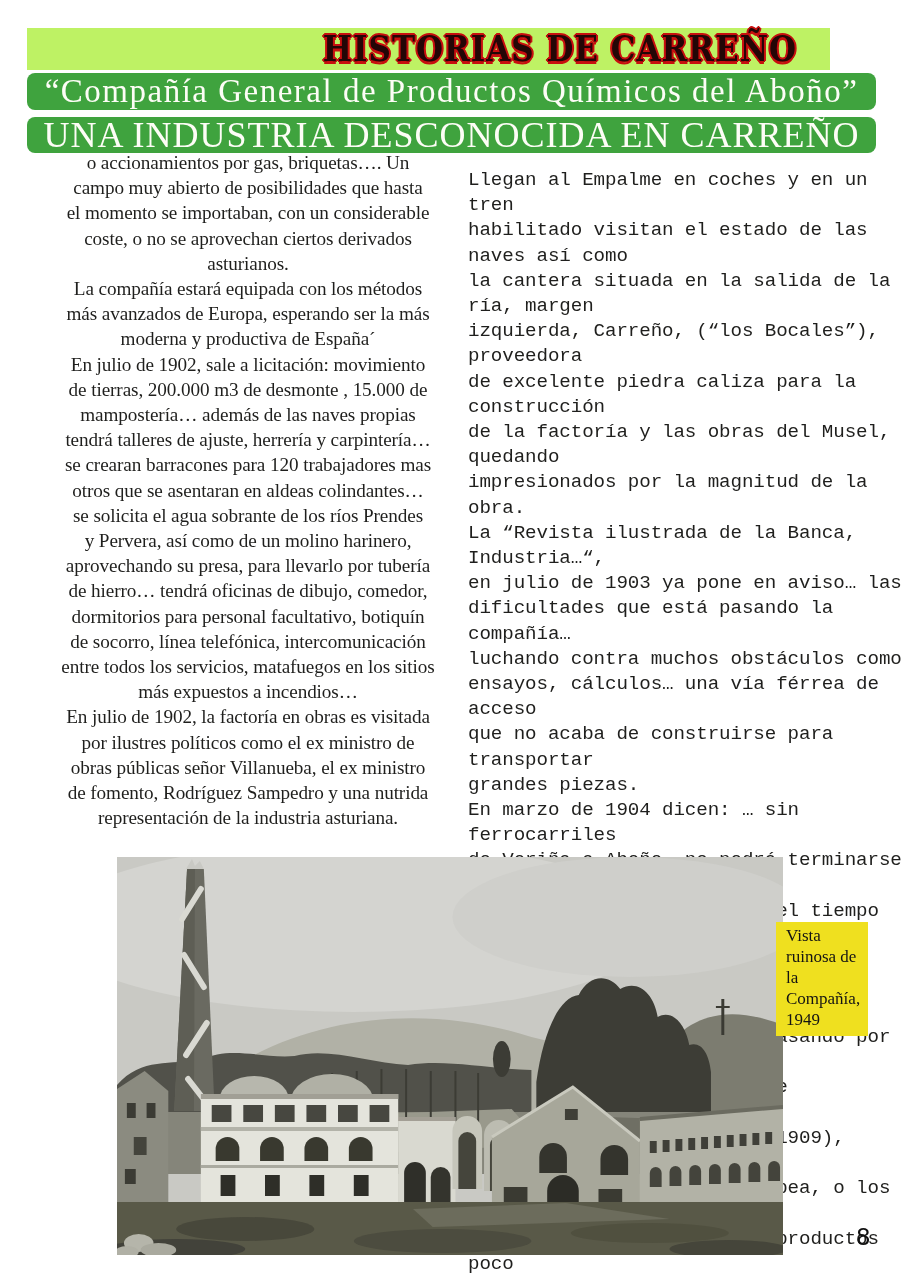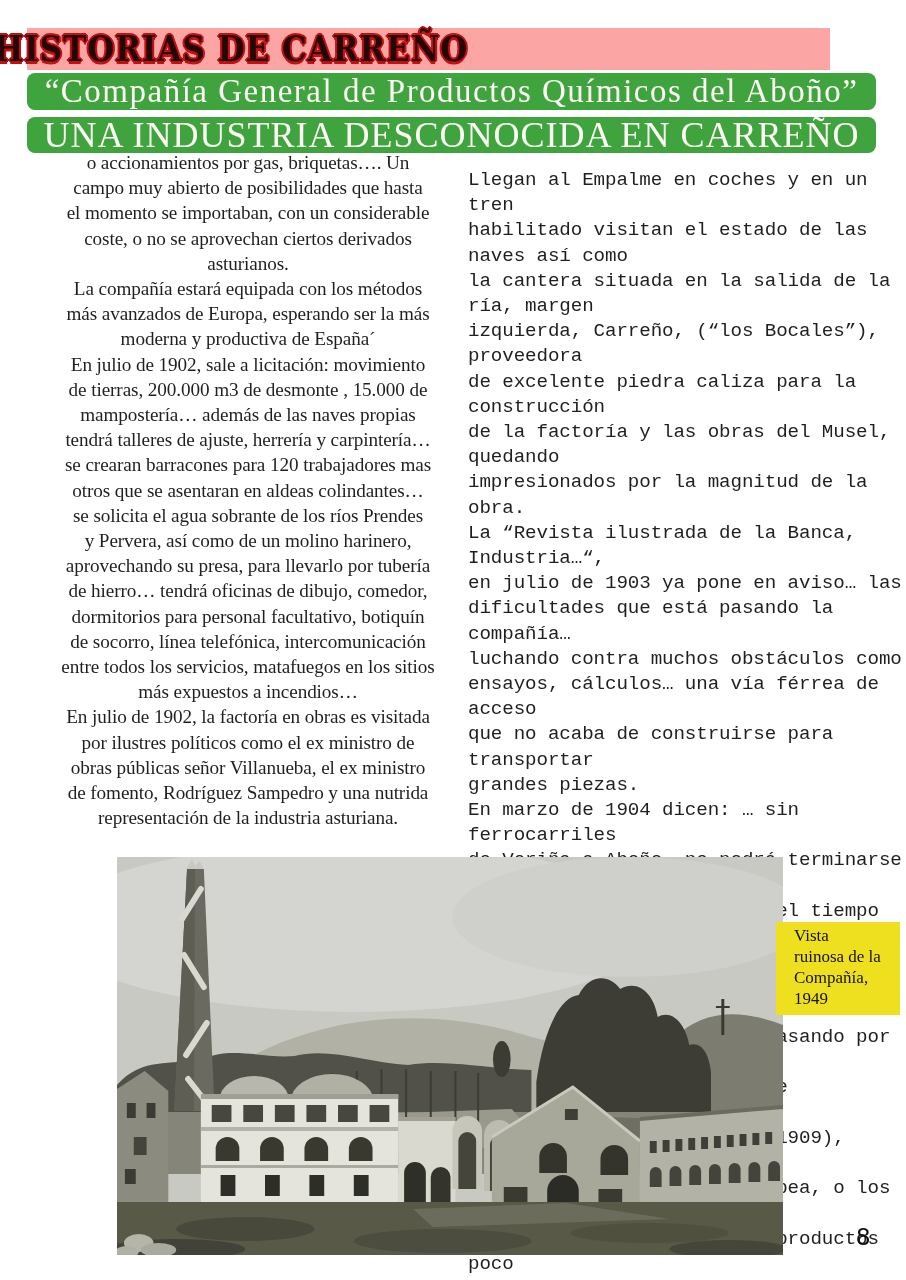--- a/index.html
+++ b/index.html
@@ -5,21 +5,21 @@
   html,body{margin:0;padding:0;}
   body{
     width:906px;height:1280px;background:#ffffff;position:relative;
     font-family:"Liberation Serif", serif;overflow:hidden;
   }
   .page{position:absolute;inset:0;}
 
   
   .banner-yellow{
     position:absolute;left:27px;top:28px;width:803px;height:42px;
-    background:#fca5a5;display:flex;align-items:center;justify-content:flex-start;
+    background:#bef264;display:flex;align-items:center;justify-content:flex-end;
   }
   .masthead-title{
     font-family:"DejaVu Serif", serif;font-weight:bold;font-size:31px;
     letter-spacing:1px;color:#230606;white-space:nowrap;
     transform:translateX(-33px) scaleY(1.12);
     text-shadow:
       -2px 0 0 #c80f0f, 2px 0 0 #c80f0f,
       0 -2px 0 #c80f0f, 0 2px 0 #c80f0f,
       -1px -1px 0 #a50b0b, 1px 1px 0 #a50b0b,
       1px -1px 0 #a50b0b, -1px 1px 0 #a50b0b;
@@ -37,22 +37,22 @@
     font-size:19.2px;line-height:25.2px;letter-spacing:-0.1px;color:#1f1f1d;
   }
   .col.left{left:30px;top:150px;width:436px;text-align:center;}
   .col.right{left:468px;top:168px;width:438px;font-family:Liberation Mono, monospace;}
 
   
   figure.photo{position:absolute;left:117px;top:857px;width:666px;height:398px;margin:0;}
   figure.photo svg{display:block;width:100%;height:100%;}
 
   .caption{
-    position:absolute;left:776px;top:922px;width:124px;box-sizing:border-box;
-    background:#efe01f;padding:3px 4px 6px 18px;color:#141414;
+    position:absolute;left:776px;top:922px;width:92px;box-sizing:border-box;
+    background:#efe01f;padding:3px 4px 6px 10px;color:#141414;
     font-size:17px;line-height:21px;white-space:pre-line;
   }
 
   .page-number{
     position:absolute;left:856px;top:1224px;
     font-family:"DejaVu Sans", sans-serif;font-size:23px;color:#111;
   }
 </style>
 </head>
 <body>

